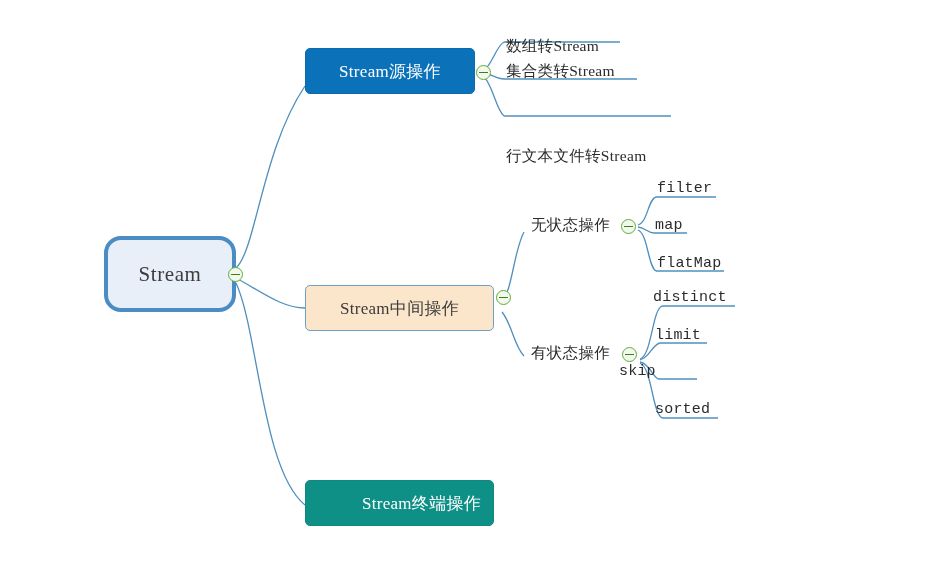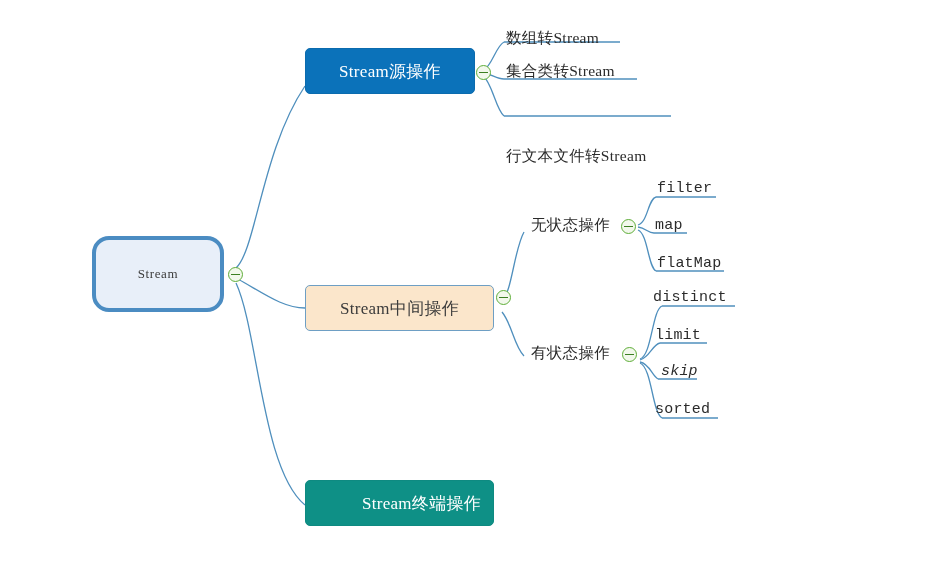--- a/index.html
+++ b/index.html
@@ -32,29 +32,29 @@
   .node {
     position: absolute;
     box-sizing: border-box;
     display: flex;
     align-items: center;
     justify-content: center;
     white-space: nowrap;
   }
 
   .node-root {
-    left: 92px;
+    left: 104px;
     top: 236px;
     width: 132px;
     height: 76px;
     background: #e8eff9;
     border: 4px solid #4b8cc2;
     border-radius: 17px;
     color: #3c3c3c;
-    font-size: 13px;
+    font-size: 21px;
     letter-spacing: 0.6px;
   }
 
   .node-branch {
     height: 46px;
     border-radius: 5px;
     font-size: 17px;
     letter-spacing: 0.3px;
   }
 
@@ -172,41 +172,41 @@
   </svg>
 
   <div class="node node-root">Stream</div>
 
   <div class="node node-branch node-source">Stream源操作</div>
 
   <div class="node node-branch node-middle">Stream中间操作</div>
 
   <div class="node node-branch node-terminal">Stream终端操作</div>
 
-  <div class="label label-cn" style="left:506px; top:28px;">数组转Stream</div>
+  <div class="label label-cn" style="left:506px; top:36px;">数组转Stream</div>
 
   <div class="label label-cn" style="left:506px; top:61px;">集合类转Stream</div>
 
   <div class="label label-cn" style="left:506px; top:98px;margin-top:48px;">行文本文件转Stream</div>
 
   <div class="label label-cn" style="left:531px; top:215px;">无状态操作</div>
 
   <div class="label label-cn" style="left:531px; top:343px;">有状态操作</div>
 
   <div class="label label-mono" style="left:657px; top:180px;">filter</div>
 
   <div class="label label-mono" style="left:655px; top:217px;">map</div>
 
   <div class="label label-mono" style="left:657px; top:255px;">flatMap</div>
 
   <div class="label label-mono" style="left:653px; top:289px;">distinct</div>
 
   <div class="label label-mono" style="left:655px; top:327px;">limit</div>
 
-  <div class="label label-mono" style="left:661px; top:363px;font-style:italic;">skip</div>
+  <div class="label label-mono" style="left:619px; top:363px;">skip</div>
 
   <div class="label label-mono" style="left:655px; top:401px;">sorted</div>
 
   <div class="toggle" style="left:228px; top:267px;"></div>
 
   <div class="toggle" style="left:476px; top:65px;"></div>
 
   <div class="toggle" style="left:496px; top:290px;"></div>
 
   <div class="toggle" style="left:621px; top:219px;"></div>

